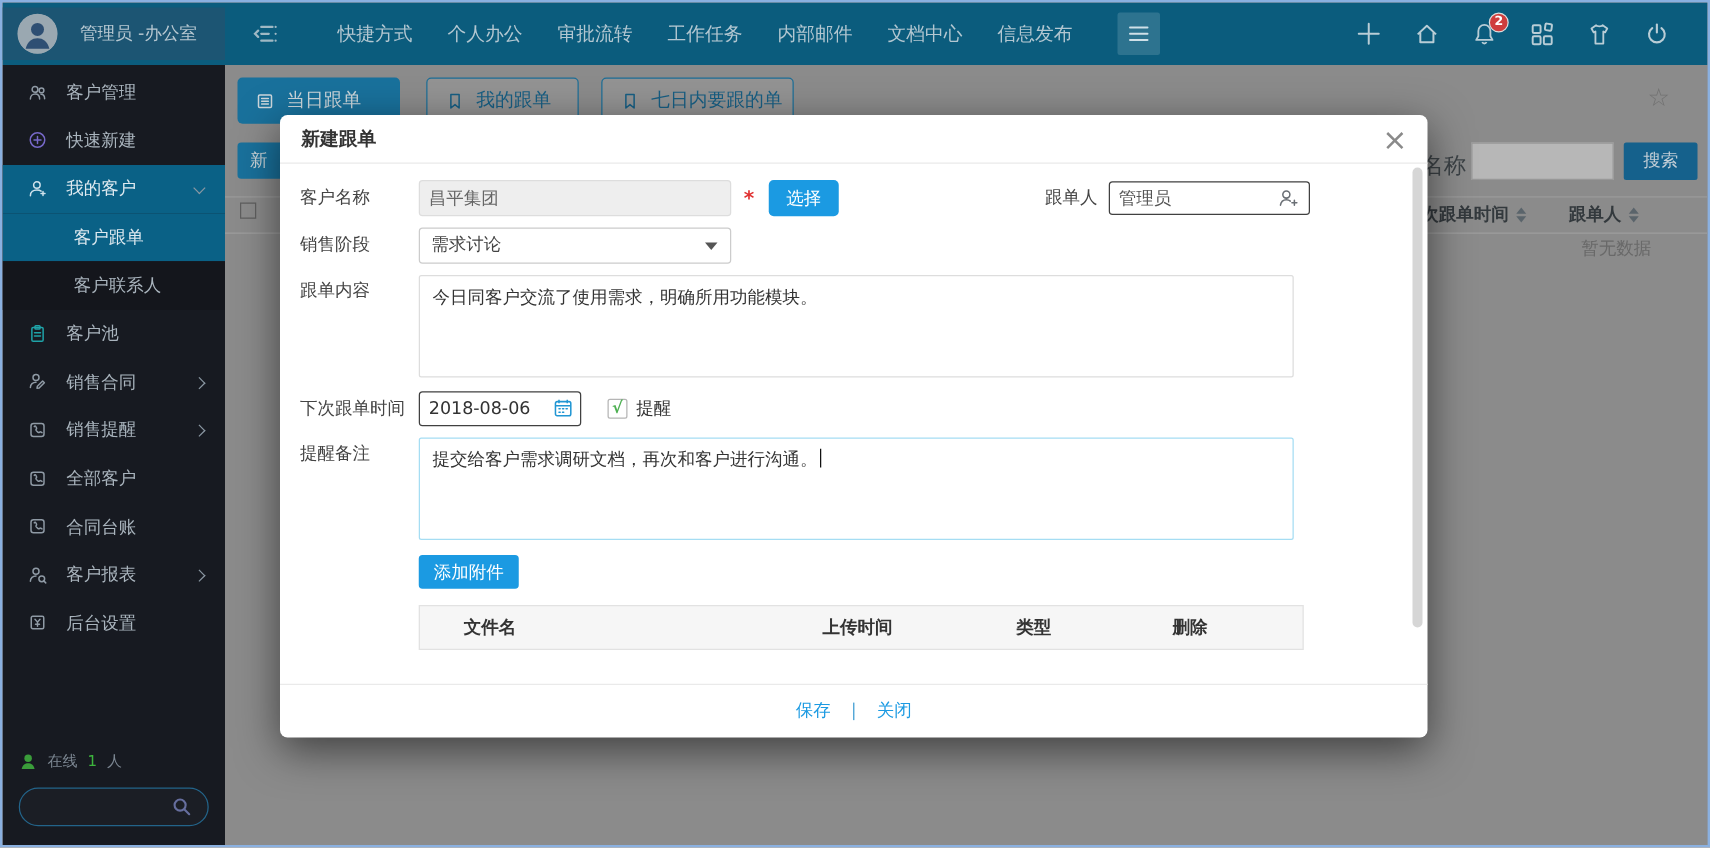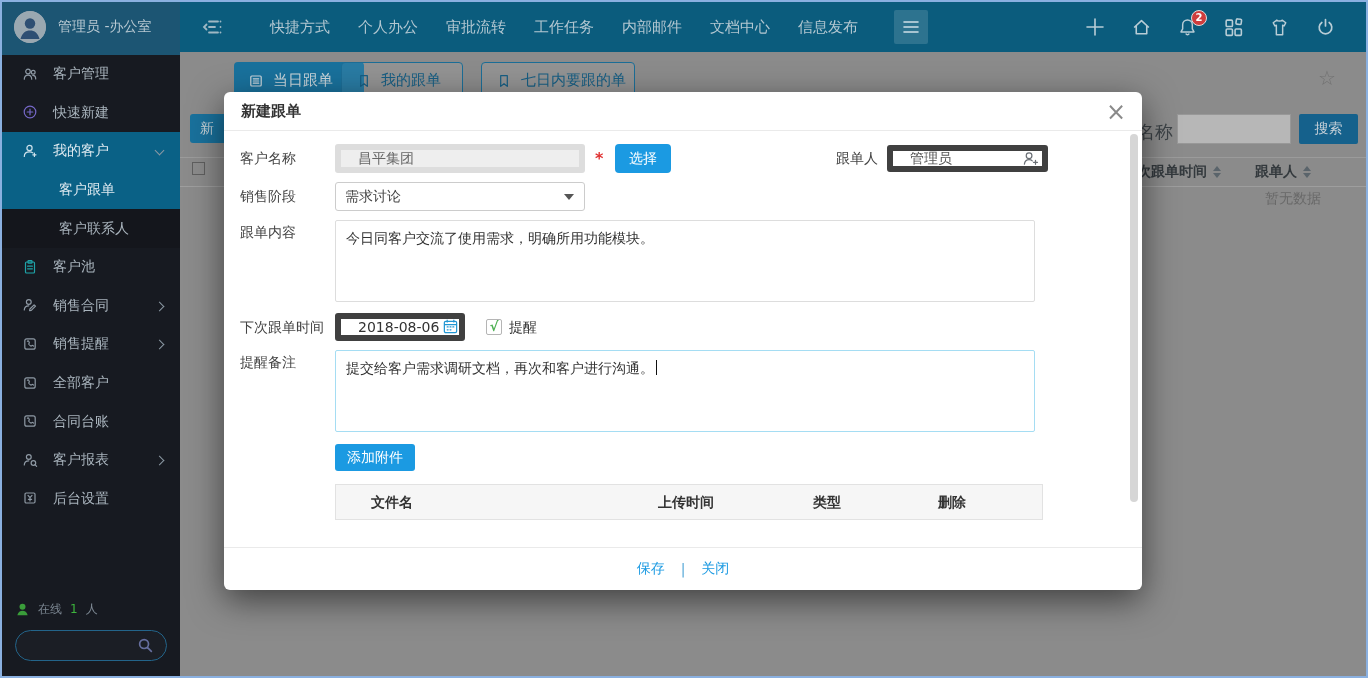--- a/index.html
+++ b/index.html
@@ -4,22 +4,22 @@
 <style>
   * { margin:0; padding:0; box-sizing:border-box; }
   html,body { width:1368px; height:678px; overflow:hidden; }
   body { font-family:"DejaVu Sans","Liberation Sans",sans-serif; }
   .page { position:relative; width:1368px; height:678px; background:#8b8b8b;
           border:2px solid #8ab0e0; overflow:hidden; }
 
   
   .topbar { position:absolute; top:0; left:0; right:0; height:50px; background:#0b5c7d;
             display:flex; align-items:center; z-index:5; }
-  .topbar-left { flex:0 0 178px; height:56px; background:#1c5573; display:flex;
-                 align-items:center; gap:12px; padding-left:12px; }
+  .topbar-left { flex:0 0 178px; height:42px; background:#1c5573; display:flex;
+                 align-items:center; gap:18px; padding-left:12px; }
   .avatar { width:32px; height:32px; border-radius:50%; background:#9aa8b1; overflow:hidden; flex:0 0 32px; }
   .topbar-user { color:#b9c9d2; font-size:14px; white-space:nowrap; }
   .collapse-btn { margin-left:22px; display:flex; align-items:center; cursor:pointer; }
   .nav { display:flex; margin-left:32px; }
   .nav-item { color:#b3c7d1; font-size:15px; padding:0 14px; line-height:50px; cursor:pointer; white-space:nowrap; }
   .hamburger-box { margin-left:22px; width:34px; height:34px; background:rgba(255,255,255,.14);
                    border-radius:2px; display:flex; align-items:center; justify-content:center; cursor:pointer; }
   .topbar-icons { margin-left:auto; display:flex; align-items:center; gap:25px; padding-right:30px; }
   .tb-icon { position:relative; display:flex; align-items:center; cursor:pointer; color:#b9cdd6; }
   .badge { position:absolute; top:-7px; right:-9px; min-width:16px; height:16px; background:#cf3d3d;
@@ -43,21 +43,21 @@
   .online-row { display:flex; align-items:center; gap:8px; font-size:12px; color:#7d8893; height:24px; }
   .online-count { color:#3db53d; }
   .side-search { margin-top:9px; height:31px; border:1px solid #23648a; border-radius:16px;
                  position:relative; background:rgba(255,255,255,.02); }
   .side-search .mag { position:absolute; right:12px; top:6px; color:#666e9e; }
 
   
   .content { position:absolute; left:178px; top:50px; right:0; bottom:0; background:#8b8b8b; overflow:hidden; }
   .tab { position:absolute; top:10px; height:37px; border-radius:4px; font-size:15px;
          display:flex; align-items:center; gap:9px; padding:0 14px; cursor:pointer; white-space:nowrap; }
-  .tab.active { background:#19719c; color:#ccd6db;margin-left:44px; }
+  .tab.active { background:#19719c; color:#ccd6db; }
   .tab.plain { border:1px solid #1c6e97; color:#175e83; background:rgba(255,255,255,.07); }
   .new-btn { position:absolute; left:10px; top:62px; width:34px; height:29px; background:#19719c;
              color:#c9d3d8; font-size:14px; border:none; border-radius:3px 0 0 3px; cursor:pointer; }
   .sel-all { position:absolute; left:12px; top:110px; width:13px; height:13px;
              border:1px solid #5f5f5f; background:transparent; cursor:pointer; }
   .fav-star { position:absolute; left:1138px; top:14px; font-size:20px; color:#717171; cursor:pointer; }
   .flt-label { position:absolute; left:957px; top:68px; font-size:18px; color:#3c4246; }
   .flt-input { position:absolute; left:997px; top:62px; width:114px; height:30px;
                background:#b7b7b7; border:1px solid #989898; }
   .flt-btn { position:absolute; left:1119px; top:62px; width:59px; height:30px; background:#15618c;
@@ -73,22 +73,22 @@
   .empty-text { position:absolute; left:1085px; top:138px; font-size:14px; color:#696969; }
 
   
   .modal { position:absolute; left:222px; top:90px; width:918px; height:498px; background:#fff;
            border-radius:6px; box-shadow:0 10px 34px rgba(0,0,0,.55); z-index:10; font-size:14px; color:#444; }
   .modal-header { height:39px; line-height:39px; padding:0 17px; font-weight:bold; font-size:15px;
                   color:#333; border-bottom:1px solid #eaeaea; }
   .modal-close { position:absolute; right:16px; top:4px; font-size:24px; color:#8a8a8a; cursor:pointer;
                  line-height:32px; font-weight:normal; }
   .fld-label { position:absolute; color:#444; font-size:14px; }
-  .inp { position:absolute; border:6px solid #404040; border-radius:3px; font-size:14px; color:#555;
-         padding:0 17px; font-family:inherit; }
+  .inp { position:absolute; border:1px solid #404040; border-radius:3px; font-size:14px; color:#555;
+         padding:0 7px; font-family:inherit; }
   .inp.readonly { background:#eee; border-color:#ddd; color:#666; }
   .sel { position:absolute; border:1px solid #ccc; border-radius:3px; background:#fff;
          line-height:27px; padding:0 9px; color:#444; cursor:pointer; }
   .sel .caret { position:absolute; right:10px; top:11px; width:0; height:0;
                 border-left:5px solid transparent; border-right:5px solid transparent; border-top:6px solid #555; }
   .req { position:absolute; color:#e03131; font-size:16px; font-weight:bold; }
   .btn-blue { background:var(--accent,#1b9ae2); color:#fff; border:none; border-radius:4px;
               font-size:14px; cursor:pointer; font-family:inherit; }
   .ta { position:absolute; border:1px solid #ddd; border-radius:2px; padding:7px 10px; color:#333;
         line-height:20px; overflow:hidden; }

